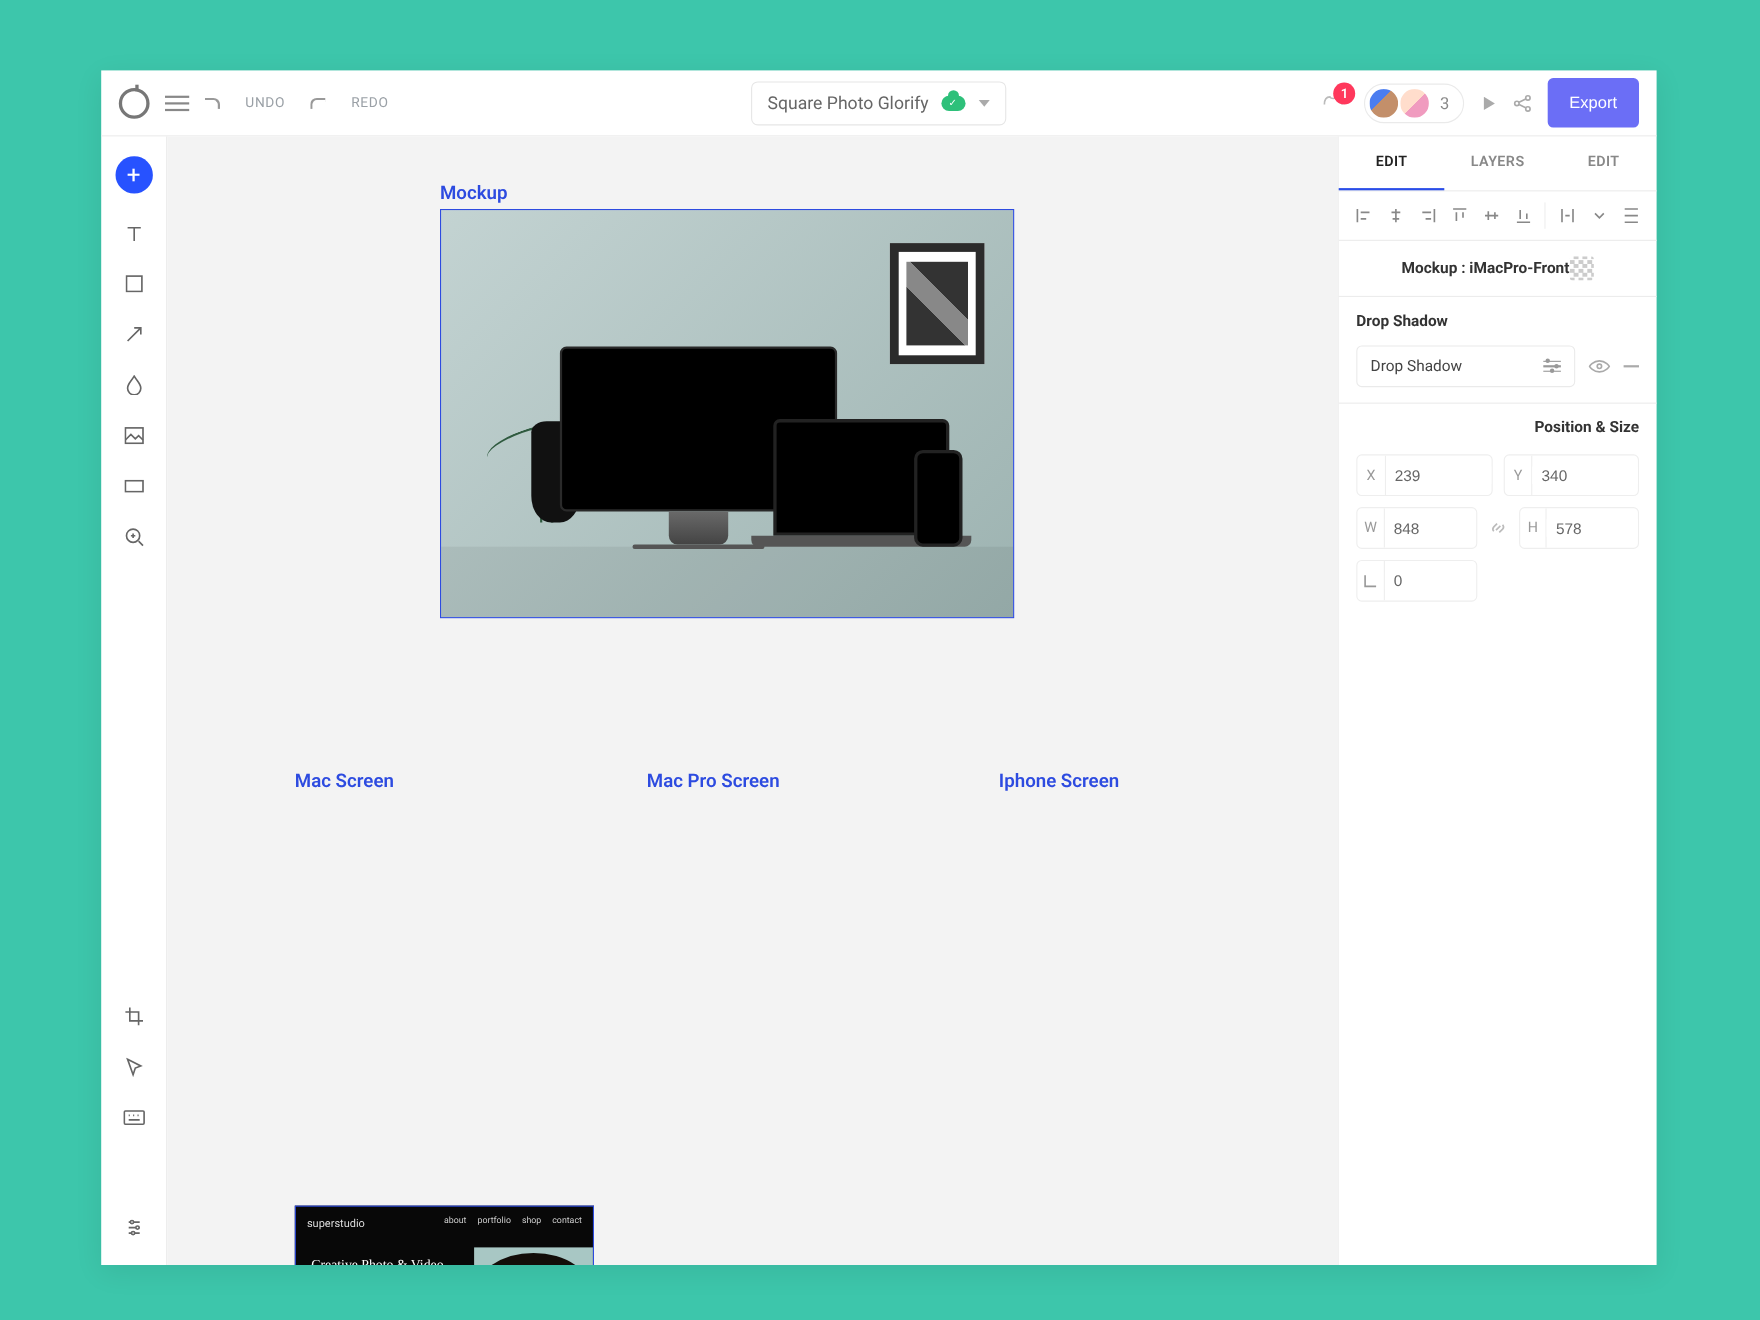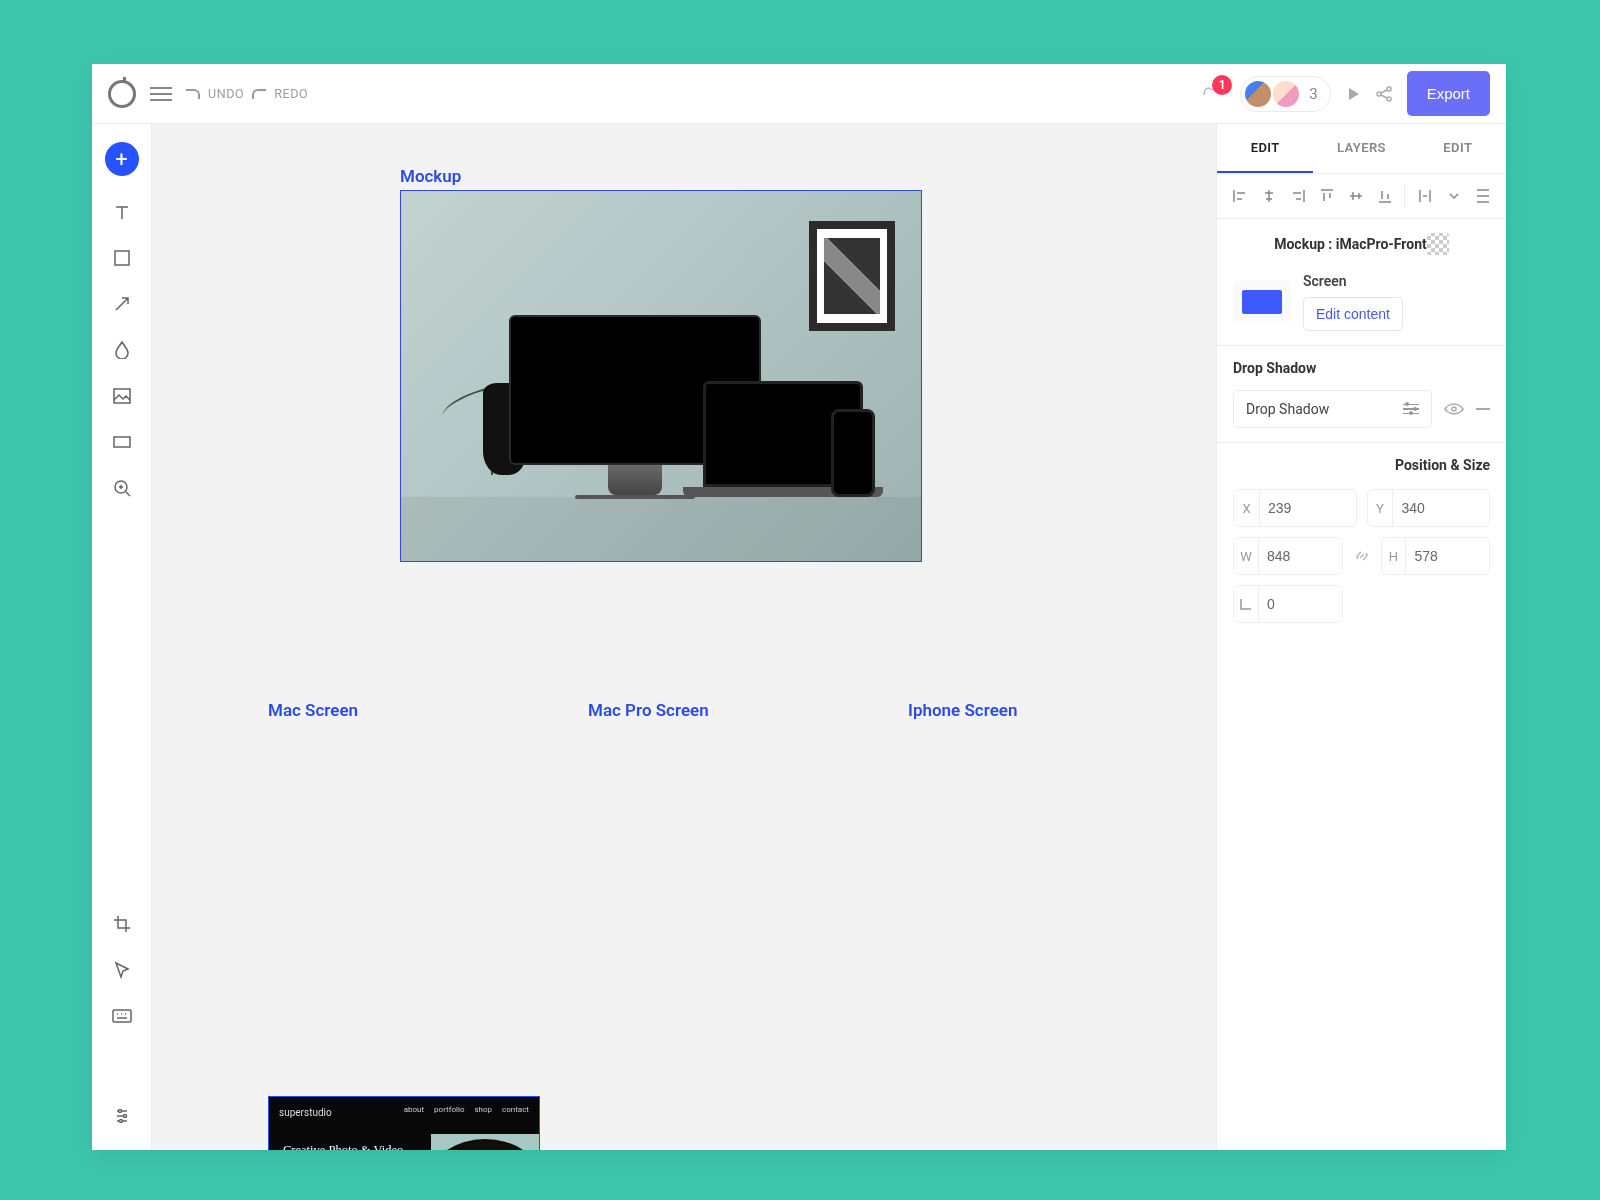--- a/index.html
+++ b/index.html
@@ -17,21 +17,21 @@
 html,body{margin:0;padding:0;width:1600px;height:1200px;font-family:-apple-system,BlinkMacSystemFont,'Segoe UI',Roboto,sans-serif;}
 body{background:var(--teal);}
 .frame{position:absolute;left:92px;top:64px;width:1414px;height:1086px;background:var(--panel);display:flex;box-shadow:0 6px 24px rgba(0,0,0,.08);}
 
 
 .topbar{position:absolute;left:0;top:0;right:0;height:60px;border-bottom:1px solid var(--soft);display:flex;align-items:center;padding:0 16px;gap:14px;color:var(--muted);font-size:14px;}
 .logo{width:28px;height:28px;border:3px solid #777;border-radius:50%;position:relative;}
 .logo::before{content:"";position:absolute;width:3px;height:6px;background:#777;top:-6px;left:12px;}
 .hamb{display:flex;flex-direction:column;gap:4px;cursor:pointer;}
 .hamb span{display:block;width:22px;height:2px;background:#888;}
-.undo-redo{display:flex;align-items:center;gap:8px;font-size:12.5px;letter-spacing:.6px;justify-content:flex-end;}
+.undo-redo{display:flex;align-items:center;gap:23px;font-size:12.5px;letter-spacing:.6px;justify-content:flex-end;}
 .arrow-ico{width:14px;height:10px;border:2px solid #999;border-bottom:none;border-right:none;border-radius:6px 0 0 0;transform:scaleX(-1);}
 .arrow-ico.fwd{transform:none;}
 .project-pill{position:absolute;left:50%;transform:translateX(-50%);border:1px solid #e6e6e6;border-radius:6px;height:40px;display:flex;align-items:center;gap:12px;padding:0 14px;font-size:16px;color:#666;}
 .cloud{width:22px;height:14px;background:var(--green);border-radius:10px;position:relative;}
 .cloud::before{content:"";position:absolute;width:10px;height:10px;background:var(--green);border-radius:50%;top:-5px;left:6px;}
 .cloud::after{content:"✓";position:absolute;color:#fff;font-size:9px;left:6px;top:1px;}
 .chev{width:0;height:0;border-left:5px solid transparent;border-right:5px solid transparent;border-top:6px solid #aaa;}
 .right-top{margin-left:auto;display:flex;align-items:center;gap:14px;}
 .notif-ico{width:26px;height:26px;position:relative;}
 .notif-ico svg{stroke:#bbb;}
@@ -124,20 +124,25 @@
         <span></span>
         <span></span>
         <span></span>
       </div>
     <div class="undo-redo">
       <span class="arrow-ico"></span>
       <span>UNDO</span>
       <span class="arrow-ico fwd"></span>
       <span>REDO</span>
     </div>
+    <div class="project-pill">
+      <span>Square Photo Glorify</span>
+      <span class="cloud"></span>
+      <span class="chev"></span>
+    </div>
     <div class="right-top">
       <div class="notif-ico">
         <svg width="24" height="24" fill="none" stroke-width="1.5">
             <path d="M4 14c0-5 2-7 5-7 1 2 5 2 6 0 3 0 5 2 5 7"></path>
           </svg>
         <span class="badge">1</span>
       </div>
       <div class="avatars">
         <div class="avatar a1"></div>
         <div class="avatar a2"></div>
@@ -320,29 +325,20 @@
           <svg width="16" height="16" stroke="#888" stroke-width="1.5">
             <path d="M2 2h12M2 8h12M2 14h12"></path>
           </svg>
         </div>
     </div>
 
     <div class="section">
       <div class="sel-row">
         <span class="sel-title">Mockup : iMacPro-Front</span>
         <span class="checker"></span>
-      </div>
-      <div class="row" style="margin-top:18px;">
-        <div class="screen-thumb">
-            <div class="scr"></div>
-          </div>
-        <div style="display:flex;flex-direction:column;gap:8px;">
-          <span style="font-weight:600">Screen</span>
-          <button class="btn-outline">Edit content</button>
-        </div>
       </div>
     </div>
 
 
     <div class="section">
       <div class="sel-title" style="margin-bottom:14px;">Drop Shadow</div>
       <div class="row">
         <div class="chip">
           <span>Drop Shadow</span>
           <div class="sliders">

